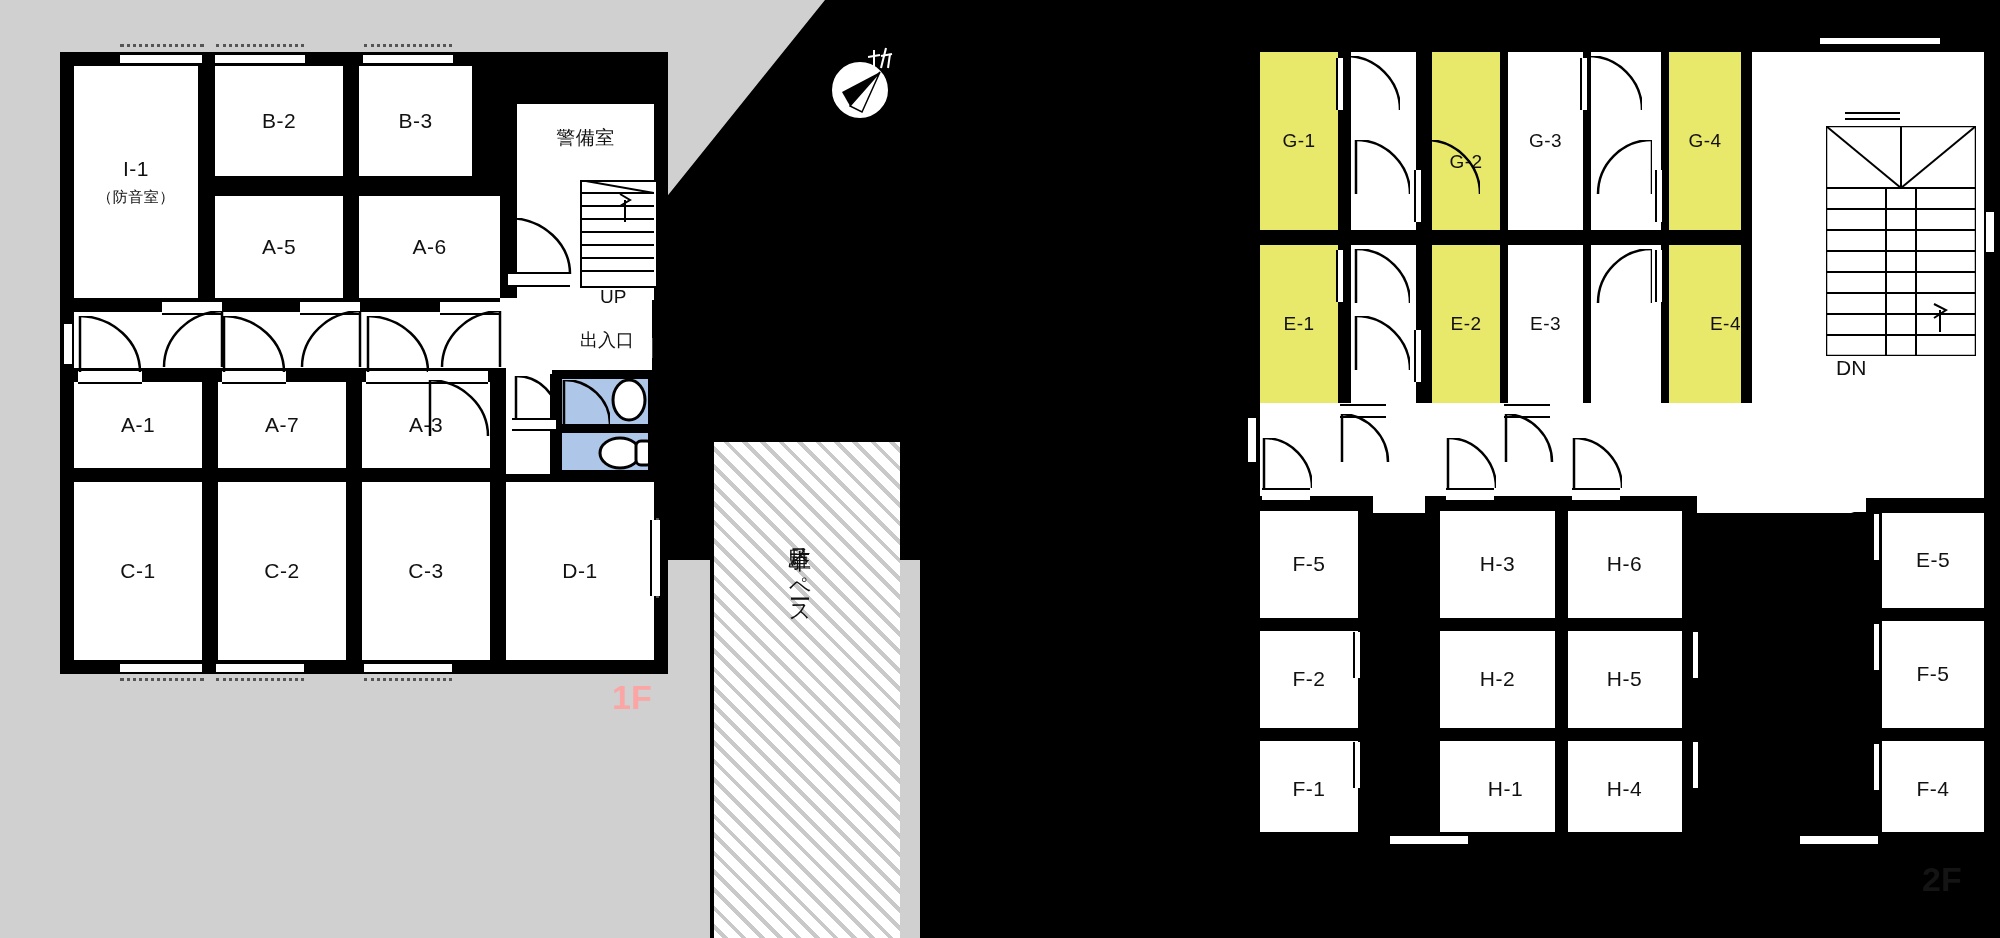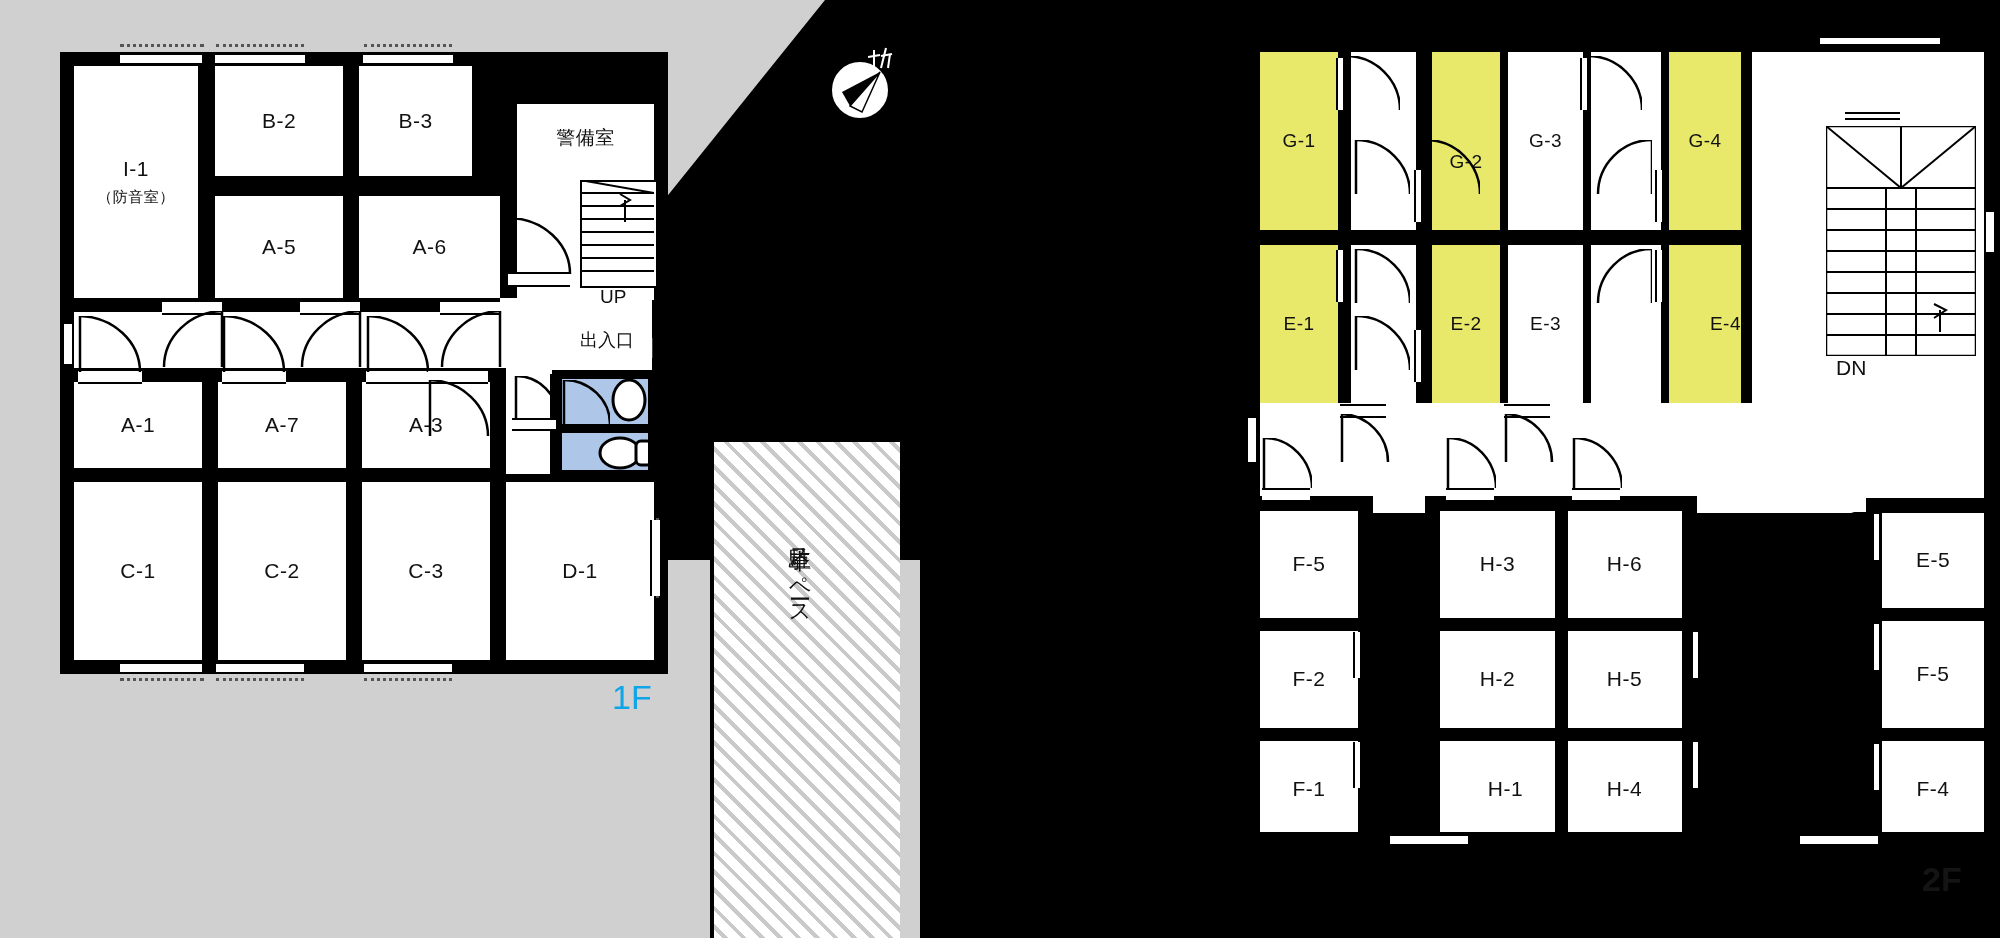--- a/index.html
+++ b/index.html
@@ -233,21 +233,21 @@
         <line x1="0" y1="52" x2="74" y2="52"></line>
       <line x1="0" y1="65" x2="74" y2="65"></line>
         <line x1="0" y1="78" x2="74" y2="78"></line>
       <line x1="0" y1="91" x2="74" y2="91"></line>
       <line x1="0" y1="0" x2="74" y2="13"></line>
     </g>
     <path d="M40 14 l10 6 l-10 6 M45 20 l0 22" stroke="#000" stroke-width="2" fill="none"></path>
   </svg>
   <div class="lbl" style="left:600px;top:286px;font-size:19px;">UP</div>
 
-  <div class="lbl" style="left:612px;top:678px;font-size:34px;font-weight:normal;color:#0ea5e9;">1F</div>
+  <div class="lbl" style="left:612px;top:678px;font-size:34px;font-weight:bold;color:#fca5a5;">1F</div>
 
   <div id="parking" style="left:710px;top:438px;width:190px;height:500px;
         clip-path:polygon(0 0,190px 0,190px 500px,80px 500px,0 500px);"></div>
   <div class="lbl jp vtext" style="left:785px;top:530px;font-size:22px;letter-spacing:2px;">駐車スペース</div>
 
   <div id="compass">
     <div class="ring"></div>
     <svg style="position:absolute;inset:0;width:56px;height:56px;">
       <circle cx="28" cy="28" r="26" fill="#fff" stroke="#fff" stroke-width="2"></circle>
       <path d="M48 10 L18 44 L10 30 Z" fill="#000"></path>

